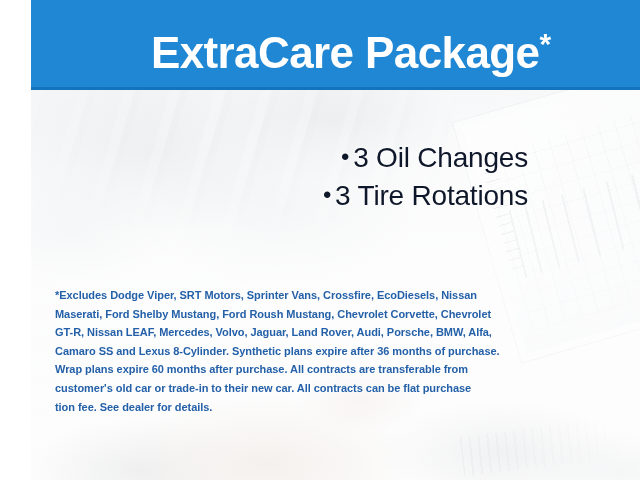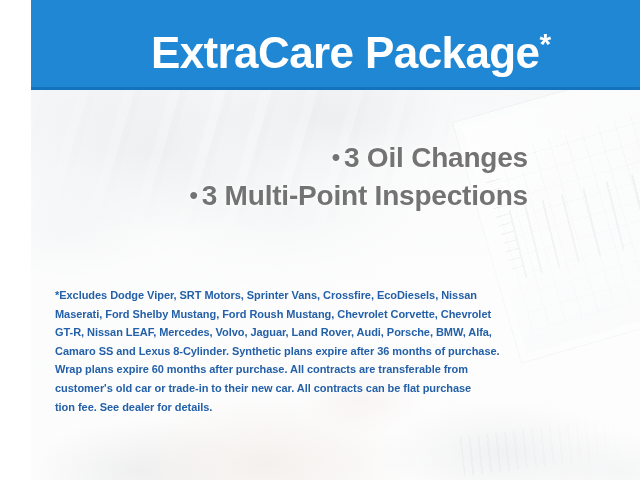--- a/index.html
+++ b/index.html
@@ -157,23 +157,23 @@
   
   .benefits {
     position: absolute;
     left: 0;
     top: 138px;
     width: 497px;
     text-align: right;
     z-index: 4;
   }
   .benefit-line {
-    color: #737373;
+    color: #0f172a;
     font-size: 28px;
-    font-weight: bold;
+    font-weight: normal;
     line-height: 37px;
     letter-spacing: -0.2px;
     white-space: nowrap;
     text-shadow: 0 0 6px rgba(255,255,255,0.95), 0 0 2px rgba(255,255,255,0.9);
   }
   .benefit-line .dot {
     font-size: 24px;
     vertical-align: 2px;
     margin-right: 4px;
   }
@@ -213,21 +213,21 @@
   <div class="bg-layer bg-hands"></div>
   <div class="bg-grill"></div>
   <div class="bg-layer bg-veil"></div>
 
   <div class="header-band">
     <div class="header-title"><span>ExtraCare Package</span><span class="asterisk">*</span></div>
   </div>
 
   <div class="benefits">
     <div class="benefit-line"><span class="dot">•</span><span>3 Oil Changes</span></div>
-    <div class="benefit-line"><span class="dot">•</span><span>3 Multi-Point Inspections</span></div>
+    <div class="benefit-line"><span class="dot">•</span><span>3 Tire Rotations</span></div>
   </div>
 
   <div class="fine-print">
     <div class="fine-print-line">*Excludes Dodge Viper, SRT Motors, Sprinter Vans, Crossfire, EcoDiesels, Nissan</div>
     <div class="fine-print-line">Maserati, Ford Shelby Mustang, Ford Roush Mustang, Chevrolet Corvette, Chevrolet</div>
     <div class="fine-print-line">GT-R, Nissan LEAF, Mercedes, Volvo, Jaguar, Land Rover, Audi, Porsche, BMW, Alfa,</div>
     <div class="fine-print-line">Camaro SS and Lexus 8-Cylinder. Synthetic plans expire after 36 months of purchase.</div>
     <div class="fine-print-line">Wrap plans expire 60 months after purchase. All contracts are transferable from</div>
     <div class="fine-print-line">customer's old car or trade-in to their new car. All contracts can be flat purchase</div>
     <div class="fine-print-line">tion fee. See dealer for details.</div>

